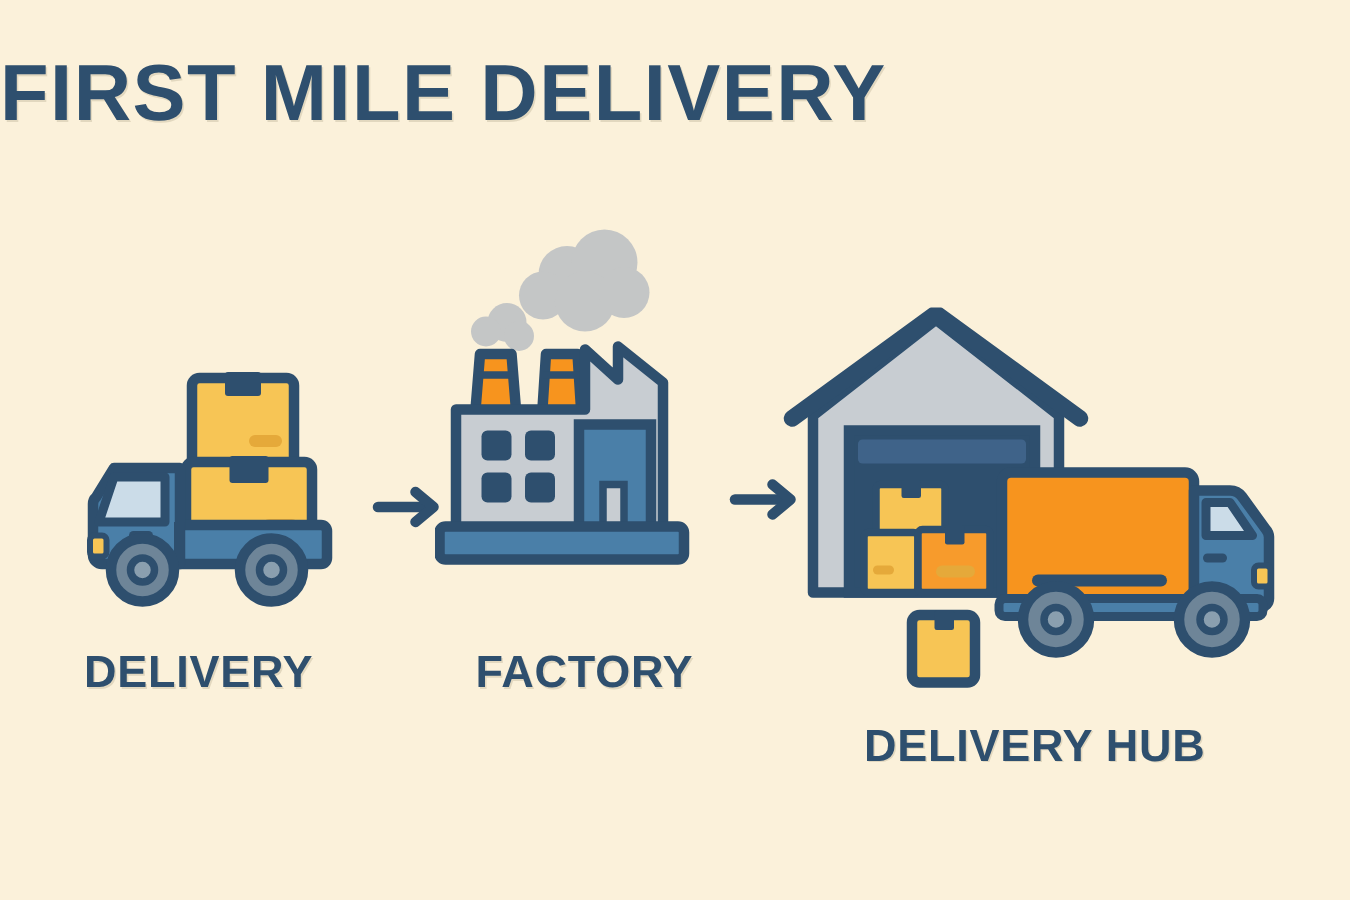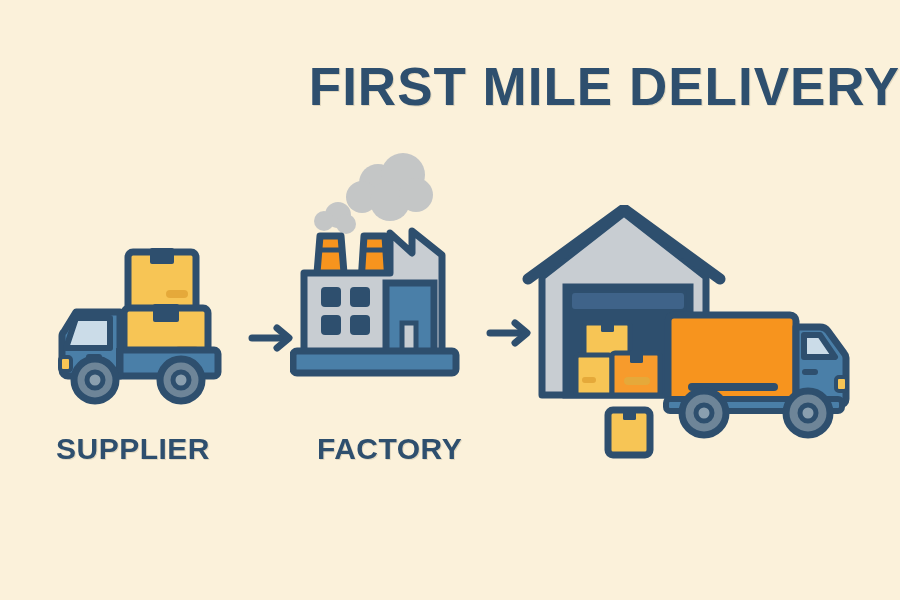--- a/index.html
+++ b/index.html
@@ -13,24 +13,24 @@
     font-family: "Liberation Sans", sans-serif;
   }
   #infographic {
     position: relative;
     width: 900px;
     height: 600px;
     background: #FBF1DA;
   }
   #page-title {
     position: absolute;
-    top: 56px;
+    top: 32px;
     left: 0;
     width: 900px;
-    text-align: right;
+    text-align: left;
     font-family: "Liberation Sans", sans-serif;
     font-size: 53px;
     font-weight: bold;
     letter-spacing: 1px;
     color: #2E4F6E;
     text-shadow: 1px 1px 0 rgba(180,170,140,0.35);
   }
   .stage-label {
     position: absolute;
     font-family: "Liberation Sans", sans-serif;
@@ -92,21 +92,21 @@
         <circle cx="55" cy="140" r="21" fill="#6E8598" stroke="#2E4F6E" stroke-width="7"></circle>
         <circle cx="55" cy="140" r="8" fill="#8A9FAF" stroke="#2E4F6E" stroke-width="5"></circle>
       </g>
       <g>
         <circle cx="141" cy="140" r="21" fill="#6E8598" stroke="#2E4F6E" stroke-width="7"></circle>
         <circle cx="141" cy="140" r="8" fill="#8A9FAF" stroke="#2E4F6E" stroke-width="5"></circle>
       </g>
     </g>
   </svg>
 
-  <div class="stage-label" id="label-supplier">SUPPLIER</div>
+  <div class="stage-label" id="label-supplier">DELIVERY</div>
 
   <svg id="arrow-1" class="scene-svg" width="50" height="40" viewBox="0 0 50 40">
     <path d="M4 20 H34" stroke="#2E4F6E" stroke-width="7" stroke-linecap="round"></path>
     <path d="M29 10 L41 20 L29 30" fill="none" stroke="#2E4F6E" stroke-width="7" stroke-linecap="round" stroke-linejoin="round"></path>
   </svg>
 
   <svg id="factory-scene" class="scene-svg" width="200" height="265" viewBox="0 0 200 265">
     <g>
 
       <g fill="#C4C6C6">
@@ -209,14 +209,15 @@
           <circle cx="184" cy="208" r="8" fill="#8A9FAF" stroke="#2E4F6E" stroke-width="5"></circle>
         </g>
         <g>
           <circle cx="288" cy="208" r="22" fill="#6E8598" stroke="#2E4F6E" stroke-width="7"></circle>
           <circle cx="288" cy="208" r="8" fill="#8A9FAF" stroke="#2E4F6E" stroke-width="5"></circle>
         </g>
       </g>
     </g>
   </svg>
 
+  <div class="stage-label" id="label-hub">DELIVERY HUB</div>
 
 </div>
 
 </body></html>

